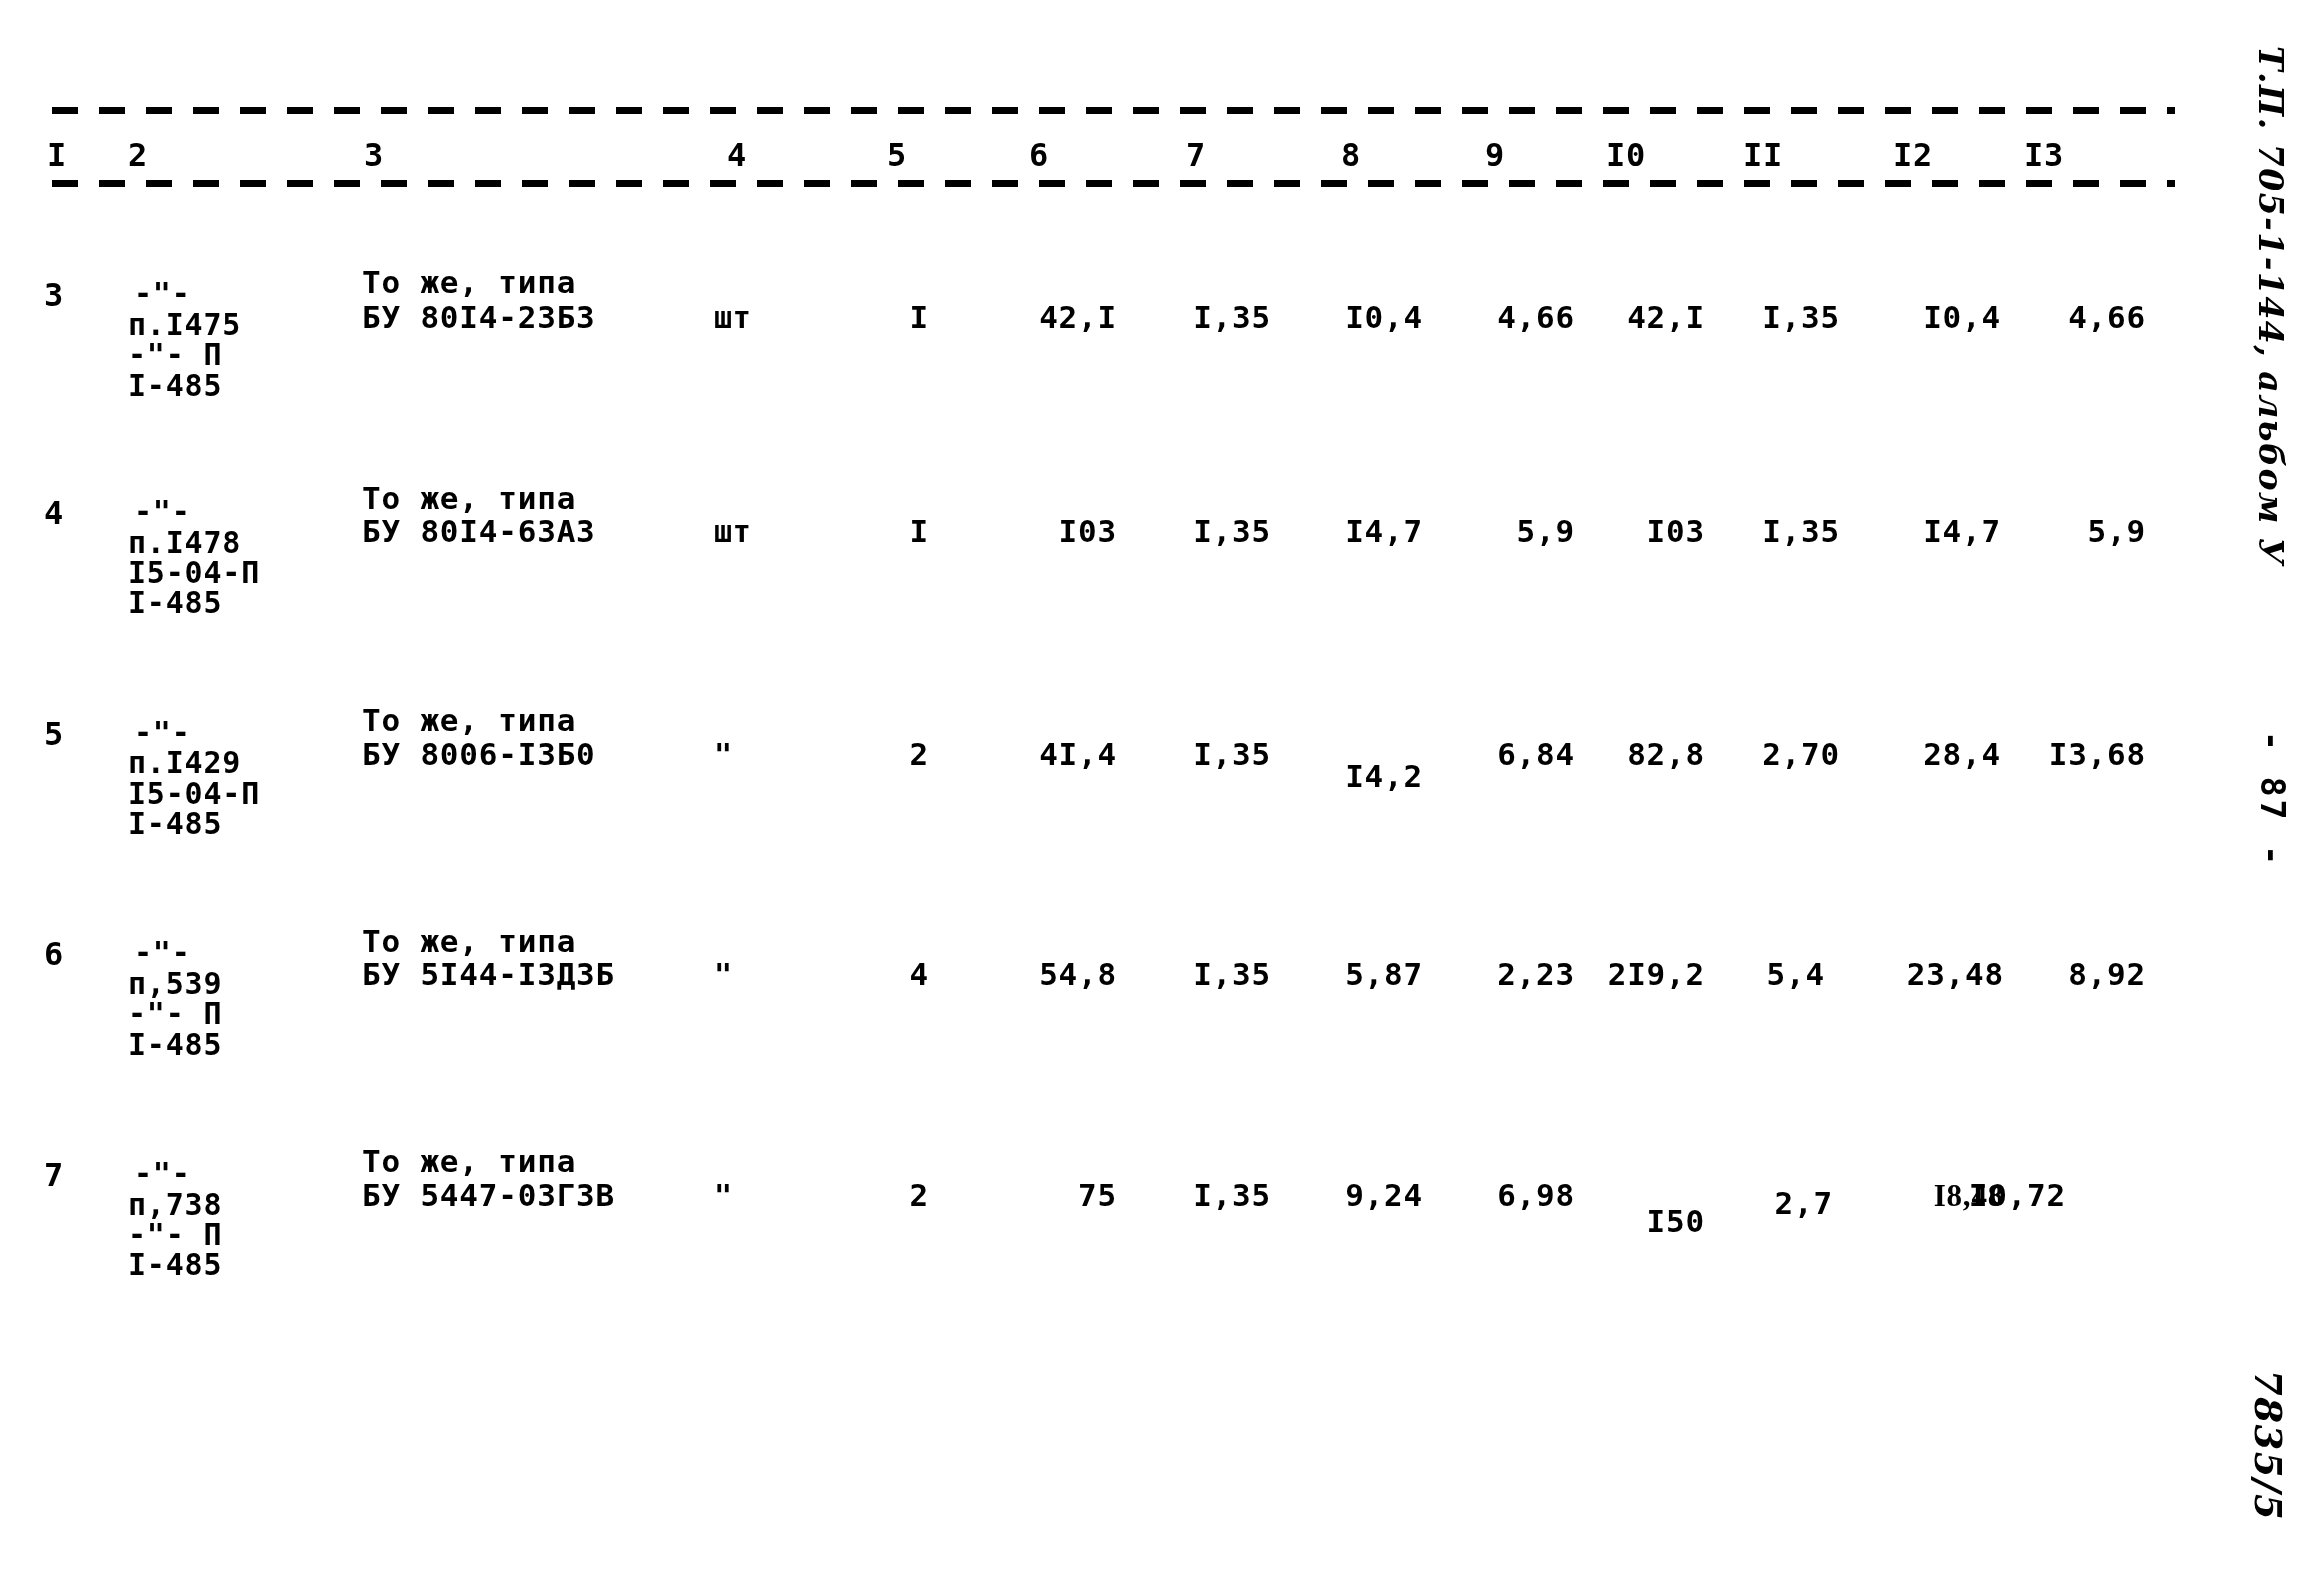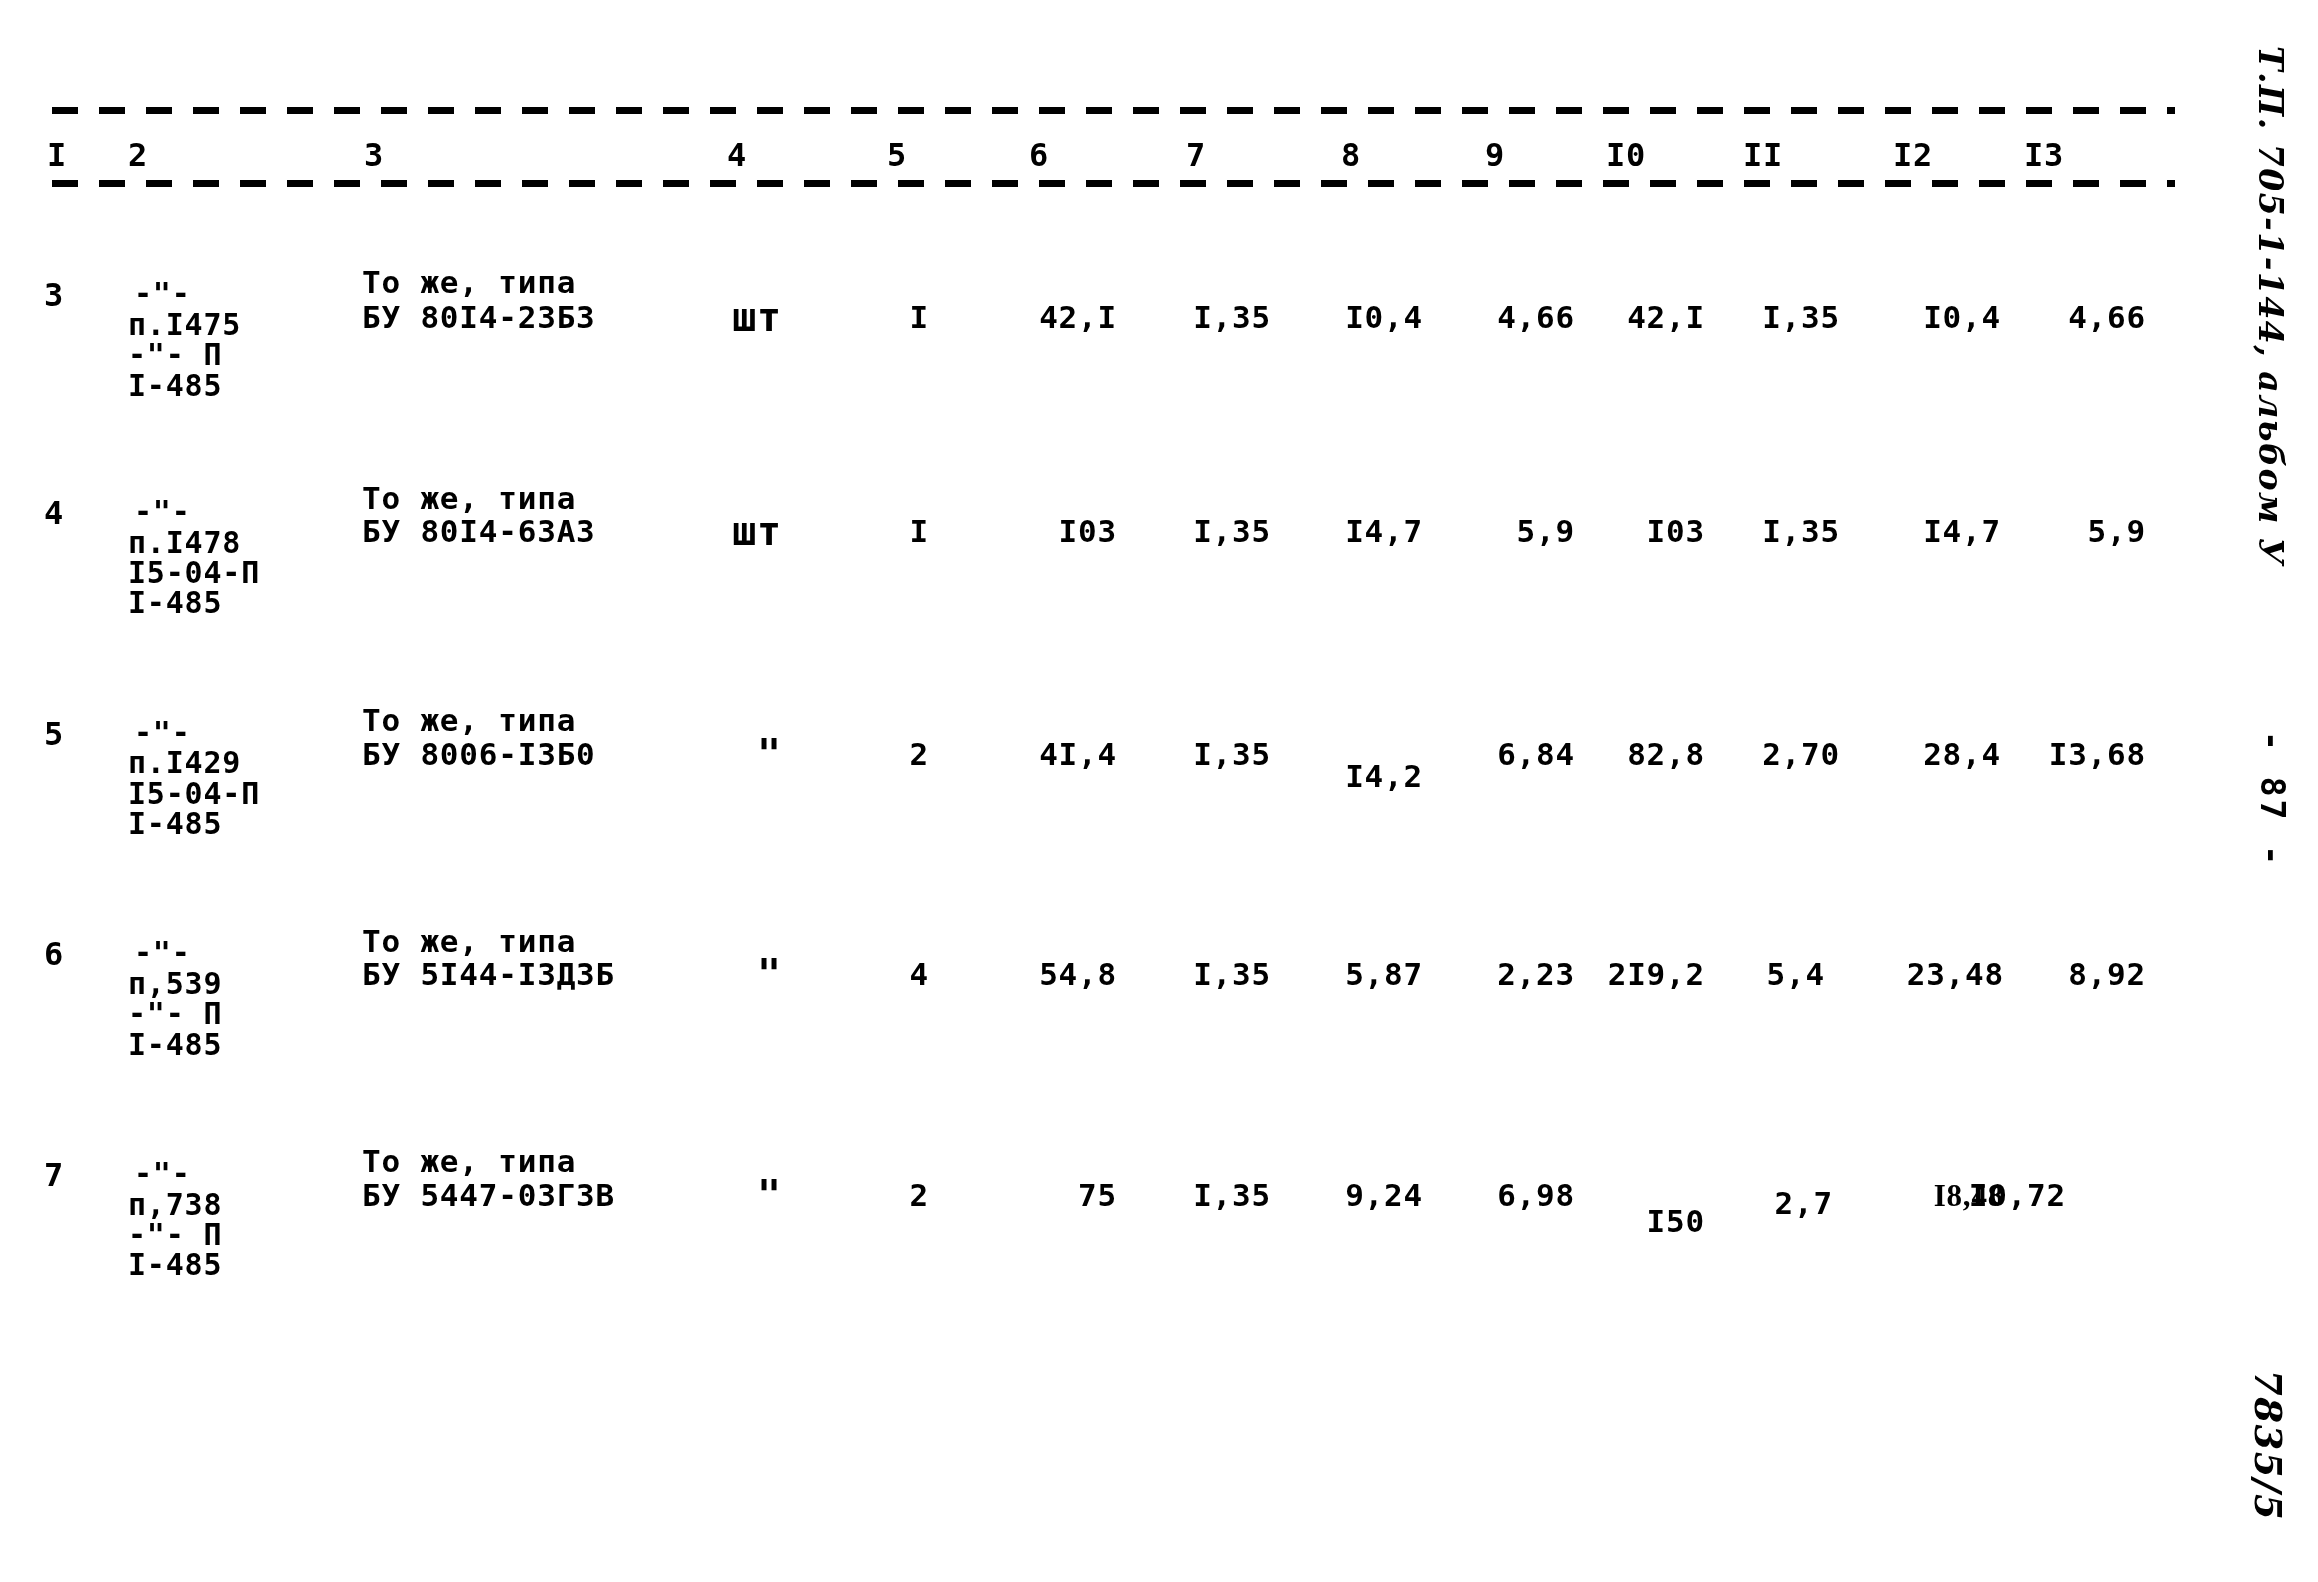--- a/index.html
+++ b/index.html
@@ -65,22 +65,22 @@
     line-height:40px;
     font-size:31px;
   }
 
   .val{
     text-align:right;
     font-size:31px;
   }
 
   .unit{
-    text-align:right;
-    font-size:40px;
+    text-align:left;
+    font-size:30px;
   }
 
   
   .vert{
     position:absolute;
     transform-origin:0 0;
     white-space:nowrap;
     font-weight:bold;
   }
 

